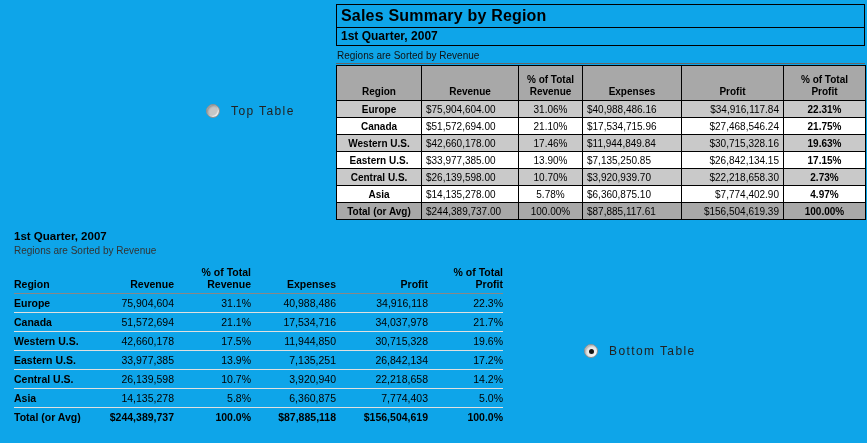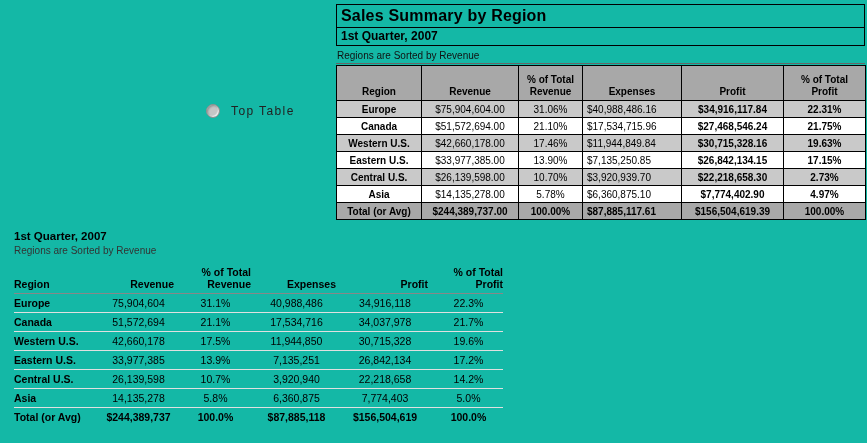--- a/index.html
+++ b/index.html
@@ -1,57 +1,57 @@
 <!DOCTYPE html>
 <html style="--header-bg: #a8a8a8; --alt-row-bg: #c9c9c9;"><head>
 <meta charset="utf-8">
 <style>
   * { margin:0; padding:0; box-sizing:border-box; }
   html,body { width:867px; height:443px; background:#ffffff;
     font-family:"Liberation Sans", sans-serif; color:#000; overflow:hidden; }
-  #stage { position:relative; width:867px; height:443px; background:#14b8a6; }
+  #stage { position:relative; width:867px; height:443px; background:#0ea5e9; }
 
   
   #top-table-block { position:absolute; left:336px; top:4px; width:529px; }
   .tt-title { border:1px solid #000; font-size:16px; font-weight:bold;
     padding:1px 4px 2px; line-height:19px; letter-spacing:0.2px; }
   .tt-subtitle { border:1px solid #000; border-top:none; font-size:12px;
     font-weight:bold; padding:2px 4px; line-height:13px; }
   .tt-note { font-size:10px; color:#111; padding:4px 1px 2px;
     border-bottom:1px solid #666; margin-bottom:1px; }
   table.tt { width:529px; border-collapse:collapse; table-layout:fixed;
     font-size:10px; }
   table.tt th, table.tt td { border:1px solid #000; padding:2px 4px; }
   table.tt th { background:var(--header-bg,#a8a8a8); font-weight:bold;
     text-align:center; vertical-align:bottom; height:35px;
     white-space:pre-line; line-height:12px; }
   table.tt td { height:17px; }
   table.tt tbody tr:nth-child(odd) { background:var(--alt-row-bg,#c9c9c9); }
   table.tt tbody tr:nth-child(even) { background:#fff; }
   table.tt td:nth-child(1) { text-align:center; font-weight:bold; }
-  table.tt td:nth-child(2) { text-align:center; }
+  table.tt td:nth-child(2) { text-align:left; }
   table.tt td:nth-child(3) { text-align:center; }
   table.tt td:nth-child(4) { text-align:left; }
-  table.tt td:nth-child(5) { text-align:center; font-weight:bold; }
+  table.tt td:nth-child(5) { text-align:right; font-weight:normal; }
   table.tt td:nth-child(6) { text-align:center; font-weight:bold; }
   table.tt tfoot tr { background:var(--header-bg,#a8a8a8); }
-  table.tt tfoot td { font-weight:bold; }
+  table.tt tfoot td { font-weight:normal; }
 
   
   #bottom-table-block { position:absolute; left:14px; top:229px; width:489px; }
   .bt-title { font-size:12px; font-weight:bold; line-height:15px; }
   .bt-subtitle { font-size:11.5px; font-weight:bold; line-height:14px; }
   .bt-note { font-size:10px; color:#333; line-height:13px; margin-top:1px; }
   table.bt { width:489px; border-collapse:collapse; table-layout:fixed;
     font-size:10.5px; margin-top:8px; }
   table.bt th { font-weight:bold; text-align:right; vertical-align:bottom;
     border-bottom:1px solid #888; padding:1px 0 3px 6px;
     white-space:pre-line; line-height:12px; }
   table.bt th:first-child, table.bt td:first-child { text-align:left; padding-left:0; }
-  table.bt td { text-align:center; padding:3px 0 3px 6px;
+  table.bt td { text-align:right; padding:3px 0 3px 6px;
     border-bottom:1px solid #e0e0e0; }
   table.bt td:first-child { font-weight:bold; }
   table.bt tfoot td { font-weight:bold; border-bottom:none;
     border-top:1px solid #888; }
 
   
   .radio { position:absolute; display:flex; align-items:center; cursor:default;justify-content:space-between; }
   .radio-circle { width:14px; height:14px; border-radius:50%;
     background:#c6c6c6; border:1px solid #8f8f8f; margin-right:11px;
     position:relative; flex:0 0 auto;
@@ -243,14 +243,18 @@
             <td>$244,389,737</td>
             <td>100.0%</td>
             <td>$87,885,118</td>
             <td>$156,504,619</td>
             <td>100.0%</td>
           </tr>
         </tfoot>
     </table>
   </div>
 
+  <div class="radio selected" id="bottom-radio">
+    <span class="radio-circle"></span>
+    <span class="radio-label">Bottom Table</span>
+  </div>
 
 </div>
 
 </body></html>

